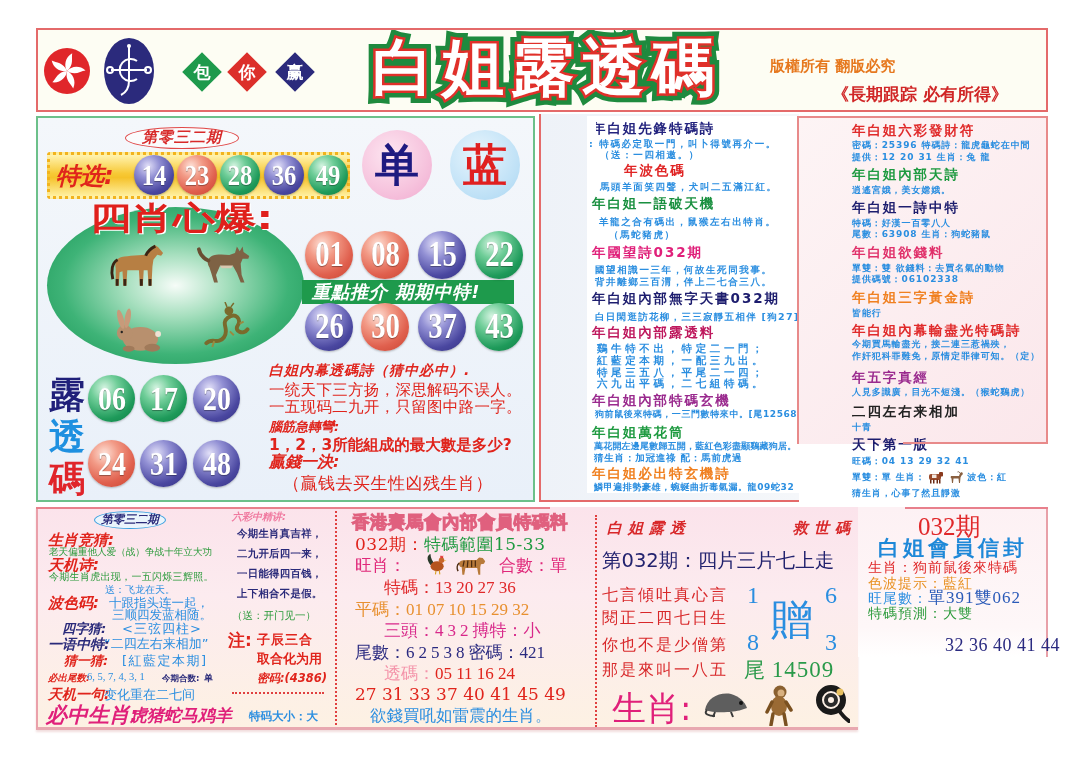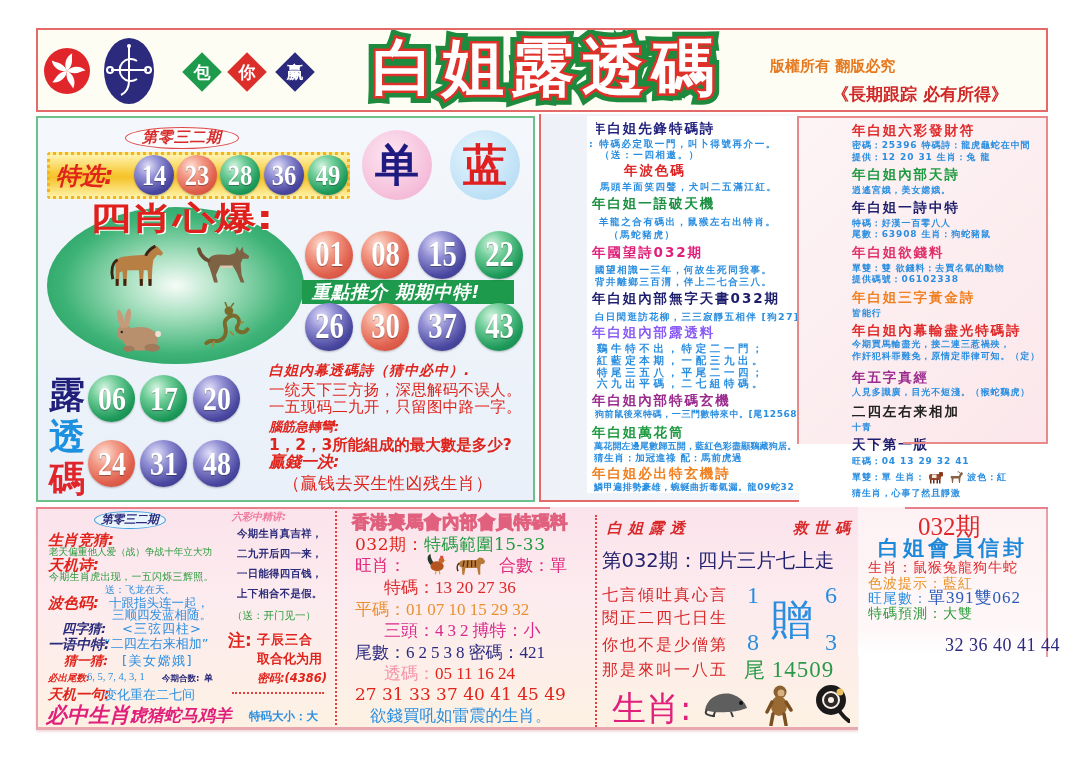--- a/index.html
+++ b/index.html
@@ -343,21 +343,21 @@
     <div class="t b-col" style="left:12px;top:100px">羊龍之合有碼出，鼠猴左右出特肖。</div>
     <div class="t b-col" style="left:22px;top:113px">（馬蛇豬虎）</div>
 
     <div class="t h-col" style="left: 5px; top: 128px; color: rgb(224, 32, 122);">年國望詩032期</div>
     <div class="t b-col" style="left:8px;top:148px">國望相識一三年，何故生死同我事。</div>
     <div class="t b-col" style="left:8px;top:160px">背井離鄉三百渭，伴上二七合三八。</div>
 
     <div class="t h-col" style="left: 5px; top: 174px; color: rgb(29, 29, 110);">年白姐內部無字天書032期</div>
     <div class="t b-col" style="left:8px;top:195px;letter-spacing:1.3px">白日閑逛訪花柳，三三寂靜五相伴 [狗27]</div>
 
-    <div class="t h-col" style="left: 5px; top: 208px; color: #8b5cf6;">年白姐內部露透料</div>
+    <div class="t h-col" style="left: 5px; top: 208px; color: #be185d;">年白姐內部露透料</div>
     <div class="t b-wide" style="left:10px;top:226px">鷄牛特不出，特定二一門；</div>
     <div class="t b-wide" style="left:10px;top:238px">紅藍定本期，一配三九出。</div>
     <div class="t b-wide" style="left:10px;top:250px">特尾三五八，平尾二一四；</div>
     <div class="t b-wide" style="left:10px;top:261px">六九出平碼，二七組特碼。</div>
 
     <div class="t h-col" style="left: 5px; top: 276px; color: rgb(154, 42, 142);">年白姐內部特碼玄機</div>
     <div class="t b-col" style="left:8px;top:293px;letter-spacing:.6px;font-size:9px">狗前鼠後來特碼，一三門數特來中。[尾12568]</div>
 
     <div class="t h-col" style="left: 5px; top: 308px; color: rgb(30, 154, 64);">年白姐萬花筒</div>
     <div class="t b-col" style="left:7px;top:325px;letter-spacing:.2px;font-size:9px">萬花開左邊尾數歸五開，藍紅色彩盡顯鷄藏狗居。</div>
@@ -427,21 +427,21 @@
     <div class="t txt-blue" style="left:71px;top:89px;font-size:12.5px;line-height:13px">十跟指头连一起，</div>
     <div class="t txt-blue" style="left:74px;top:101px;font-size:12.5px;line-height:13px">三顺四发蓝相随。</div>
 
     <div class="t lbl-navy" style="left:24px;top:114px;font-size:13px;line-height:16px">四字猜:</div>
     <div class="t txt-blue" style="left:84px;top:114px;font-size:13px;line-height:16px;letter-spacing:1px">&lt;三弦四柱&gt;</div>
 
     <div class="t lbl-navy" style="left:10px;top:129px;font-size:14px;line-height:16px">一语中特:</div>
     <div class="t txt-blue" style="left:66px;top:129px;font-size:13px;line-height:16px">“二四左右来相加”</div>
 
     <div class="t lbl-red" style="left:26px;top:146px;font-size:13px;line-height:16px">猜一猜:</div>
-    <div class="t txt-blue" style="left:84px;top:146px;font-size:13px;line-height:16px;letter-spacing:1.5px">[美女嫦娥]</div>
+    <div class="t txt-blue" style="left:84px;top:146px;font-size:13px;line-height:16px;letter-spacing:1.5px">[紅藍定本期]</div>
 
     <div class="t lbl-red" style="left:10px;top:165px;font-size:9.5px;line-height:12px">必出尾数:</div>
     <div class="t txt-blue num-serif" style="left:49px;top:164px;font-size:10.5px;line-height:12px">6, 5, 7, 4, 3, 1</div>
     <div class="t txt-navy" style="left:124px;top:165px;font-size:8.5px;font-weight:bold;line-height:12px">今期合数:</div>
     <div class="t txt-navy" style="left:166px;top:165px;font-size:9px;font-weight:bold;line-height:12px">单</div>
 
     <div class="t lbl-red" style="left:10px;top:179px;font-size:14px;line-height:16px">天机一句:</div>
     <div class="t txt-blue" style="left:66px;top:180px;font-size:13px;line-height:16px">变化重在二七间</div>
 
     <div class="t txt-magenta" style="left:8px;top:198px;font-size:21px;font-style:italic;font-weight:bold;line-height:20px">必中生肖:</div>
@@ -525,21 +525,21 @@
     <div class="abs dot-v" style="left:262px;top:10px;height:132px"></div>
   </div>
 </div>
 
 <div class="abs envelope">
   <div class="abs env-top-line"></div>
   <div class="t num-serif" style="left:60px;top:6px;font-size:25px;line-height:28px;color:#e0282a">032期</div>
   <div class="t" style="left:20px;top:29px;font-size:21px;line-height:24px;color:#1e88d8;letter-spacing:4px;font-weight:bold">白姐會員信封</div>
 
   <div class="t env-row" style="top:52px;color:#e0282a">
-    <span>生肖：</span><span>鼠猴兔龍狗牛蛇</span>
+    <span>生肖：</span><span>狗前鼠後來特碼</span>
   </div>
   <div class="t env-row" style="top:68px;color:#e89020">
     <span>色波提示：</span><span>藍紅</span>
   </div>
   <div class="t env-row" style="top:83px;color:#2a8ee0">
     <span>旺尾數：</span><span class="num-serif" style="font-size:17px;color:#2a5ab8">單391雙062</span>
   </div>
   <div class="t env-row" style="top:98px;color:#2a9a3a">
     <span>特碼預測：</span><span>大雙</span>
   </div>

